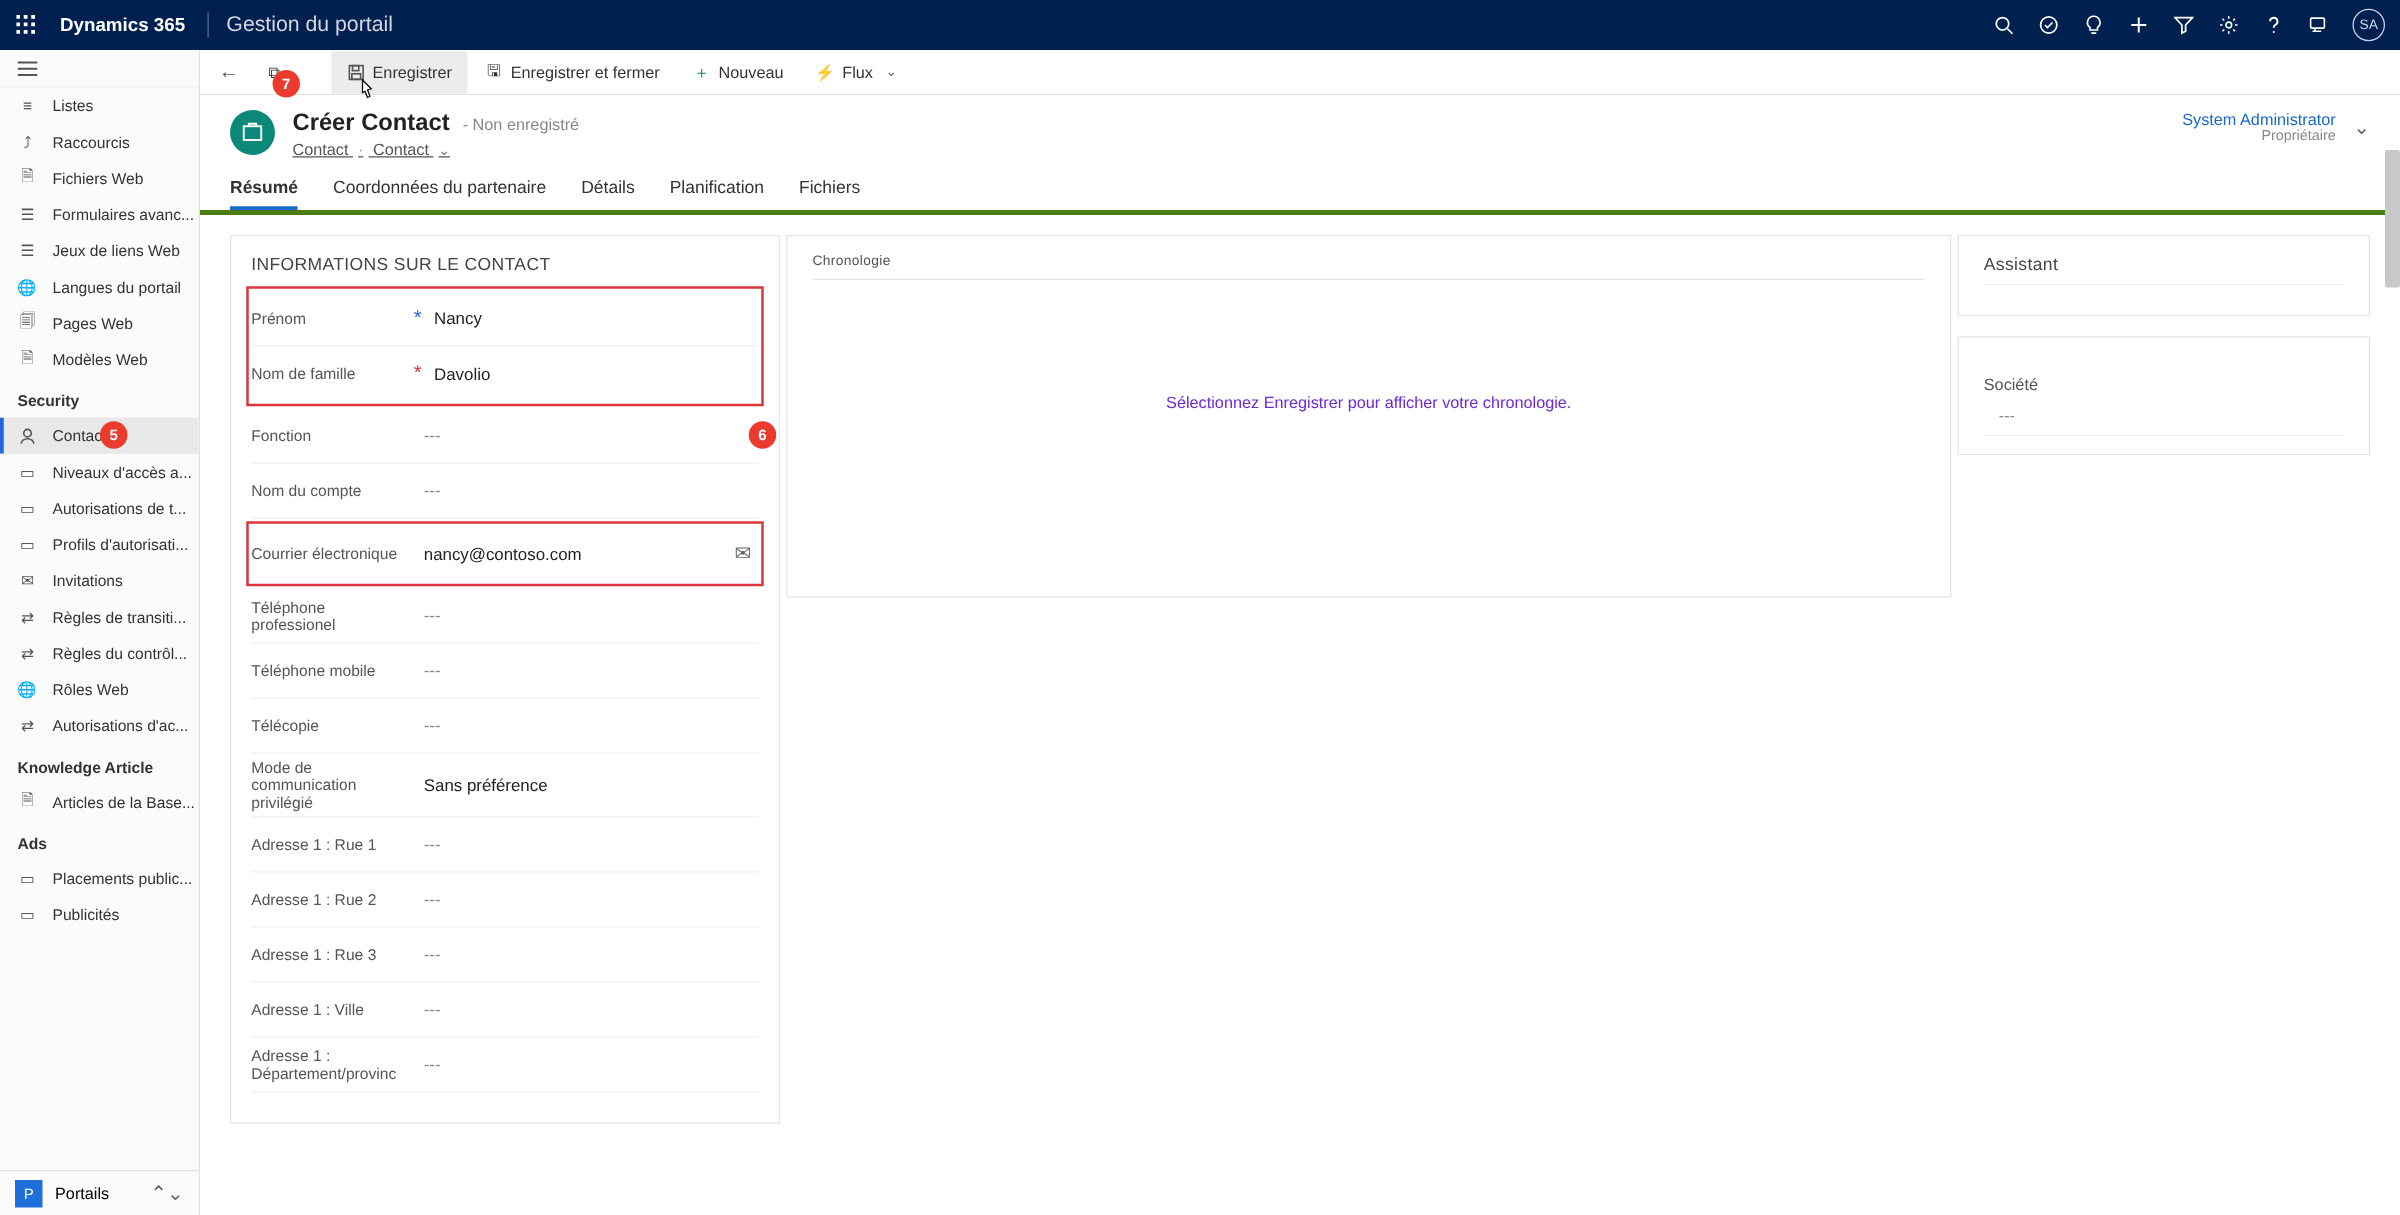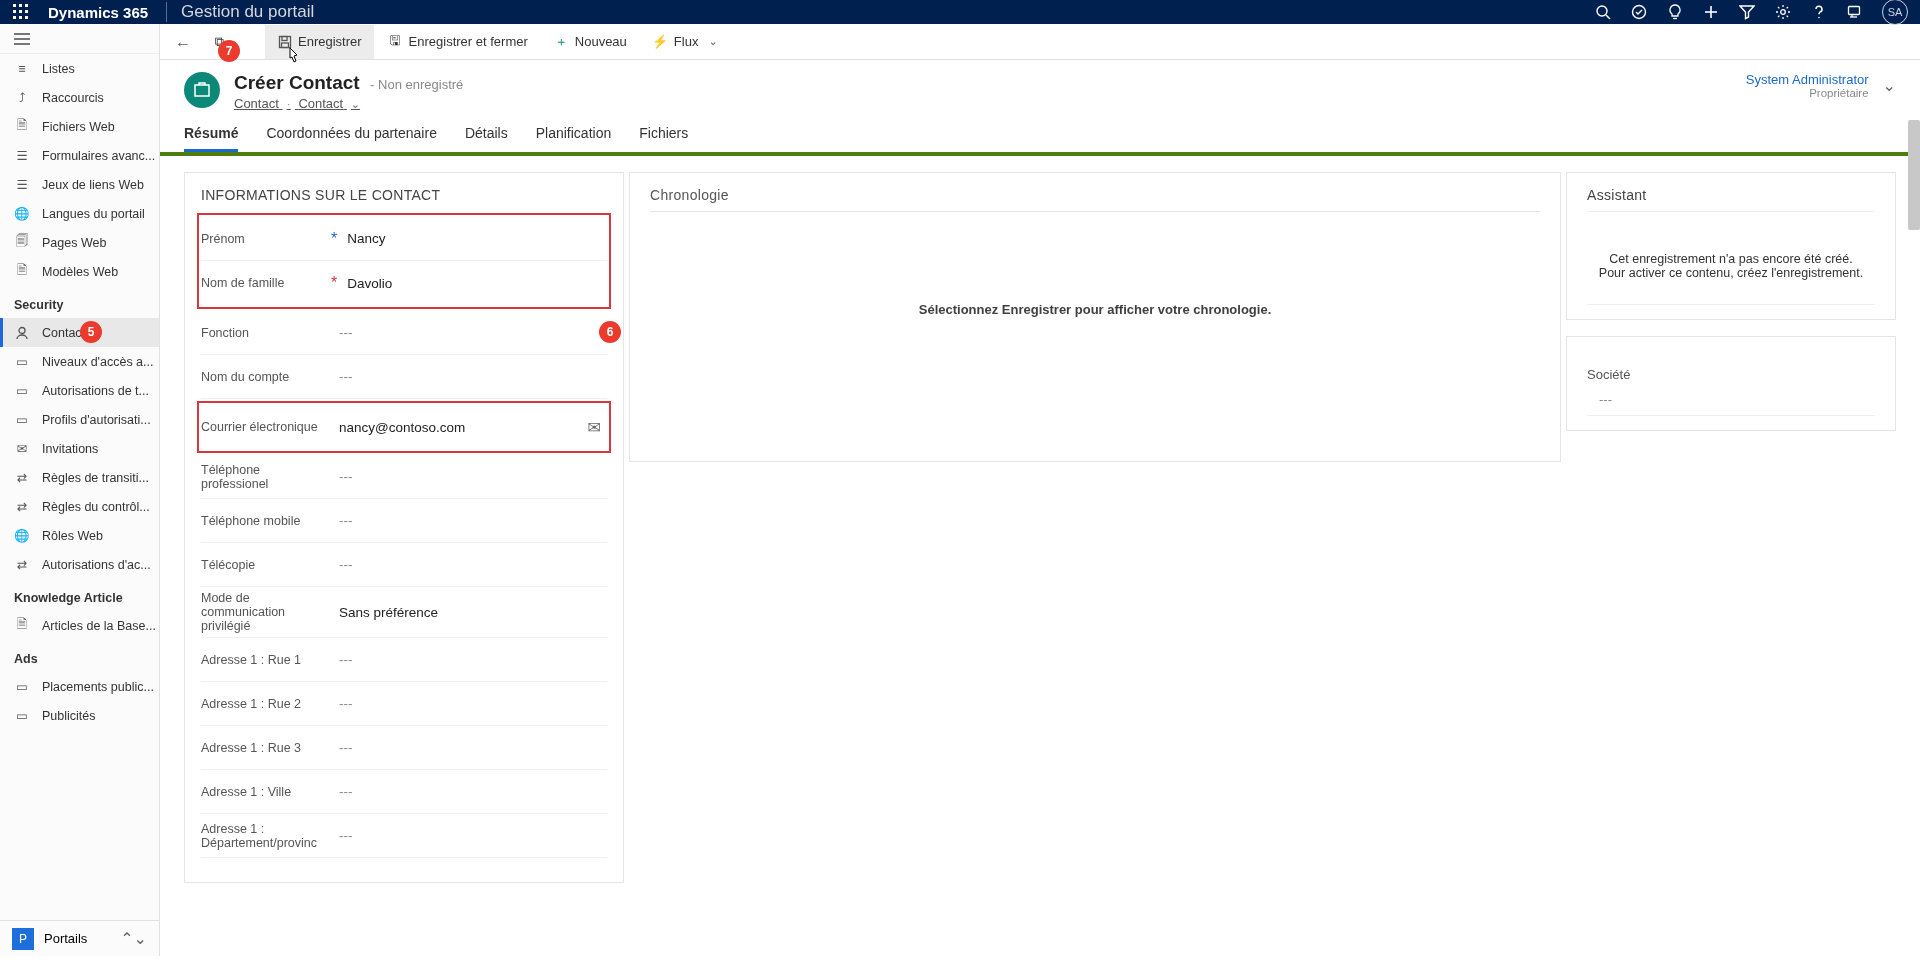--- a/index.html
+++ b/index.html
@@ -1,17 +1,17 @@
 <!DOCTYPE html>
 <html><head>
 <meta charset="utf-8">
 <style>
 * { box-sizing: border-box; margin: 0; padding: 0; font-family: "Segoe UI", Arial, sans-serif; }
 body { background: #fff; overflow: hidden; }
-.topbar { height: 24px; background: #002050; color: #fff; display: flex; align-items: center; padding: 0 12px; }
+.topbar { height: 40px; background: #002050; color: #fff; display: flex; align-items: center; padding: 0 12px; }
 .topbar .grid-icon { width: 18px; height: 18px; margin-right: 18px; cursor: pointer; display:inline-flex;align-items:center;justify-content:center;}
 .topbar .brand { font-weight: 600; font-size: 15px; margin-right: 18px; }
 .topbar .divider { width: 1px; height: 20px; background: rgba(255,255,255,0.35); margin-right: 14px; }
 .topbar .subtitle { font-size: 17px; color: #d6d6e0; }
 .topbar .right { margin-left: auto; display: flex; align-items: center; gap: 18px; }
 .topbar .right .icon { width: 18px; height: 18px; cursor: pointer; display:inline-flex;align-items:center;justify-content:center; color:#fff; }
 .topbar .avatar { width: 26px; height: 26px; border-radius: 50%; border: 1px solid #cfd3e6; display:flex;align-items:center;justify-content:center;font-size:11px;color:#cfd3e6; }
 .app { display: flex; height: calc(100vh - 40px); }
 .sidebar { width: 160px; border-right: 1px solid #e1e1e1; background: #fbfbfb; overflow-y: auto; position:relative; }
 .sidebar .toggle-row { height: 30px; display:flex; align-items:center; padding-left:14px; border-bottom:1px solid #eee;}
@@ -43,32 +43,32 @@
 .header-owner .sub { color:#888; font-size:11.5px; }
 .tabs { display:flex; gap:28px; margin-top:14px; }
 .tabs .tab { font-size:14px; color:#333; padding-bottom:8px; cursor:pointer; }
 .tabs .tab.active { font-weight:600; border-bottom:3px solid #1b69c9; }
 .content { flex:1; overflow:auto; padding:16px 24px; display:flex; gap:5px; align-items:flex-start; }
 .panel { background:#fff; border:1px solid #e5e5e5; }
 .panel.info { width:440px; padding:14px 16px 24px; }
 .panel.timeline { flex:1; min-width:400px; padding:14px 20px; height:290px; }
 .panel.right { width:330px; padding:14px 20px; }
 .panel h3 { font-size:14px; font-weight:400; color:#444; letter-spacing:.3px; margin-bottom:10px; }
-.panel.timeline h3 { font-size:14px; color:#555; border-bottom:1px solid #e5e5e5; padding-bottom:8px;}
+.panel.timeline h3 { font-size:11px; color:#555; border-bottom:1px solid #e5e5e5; padding-bottom:8px;}
 .field { display:flex; align-items:center; min-height:44px; border-bottom:1px solid #f0f0f0; padding:4px 0;}
 .field .label { width:128px; font-size:12.5px; color:#555; padding-right:6px;}
 .field .req { color:#2266dd; margin-left:2px;}
 .field .req.red { color:#d13438; }
 .field .value { flex:1; font-size:13.5px; color:#222; padding-left:10px;}
 .field .value.empty { color:#888; }
 .field .action-ic { color:#666; cursor:pointer; margin-right:6px;}
 .highlight-box { border:2.5px solid #d9363e; padding:2px 2px; margin:2px -4px; position:relative;}
 .timeline-body { text-align:center; padding-top:80px; }
 .timeline-body .t1 { font-size:16px; font-weight:600; color:#222; margin-bottom:14px; }
-.timeline-body .t2 { font-size:13px; color:#404040;font-weight:bold; }
+.timeline-body .t2 { font-size:13px; color:#6d28d9; }
 .assistant-note { font-size:12.5px; color:#333; text-align:center; padding:30px 10px 24px; border-bottom:1px solid #eee;}
 .societe .lab { font-size:13px; color:#555; margin-top:16px; margin-bottom:10px;}
 .societe .val { font-size:13px; color:#888; padding-left:12px; border-bottom:1px solid #eee; padding-bottom:8px;}
 .scroll-thumb { position:fixed; right:0; top:120px; width:12px; height:110px; background:#c8c8c8; border-radius:2px;}
 .chev { font-size:11px; color:#666; margin-left:4px;}
 svg { display:block; }
 </style>
 </head>
 <body>
 
@@ -406,21 +406,20 @@
       <div class="panel timeline">
         <h3>Chronologie</h3>
         <div class="timeline-body">
           <div class="t2">Sélectionnez Enregistrer pour afficher votre chronologie.</div>
         </div>
       </div>
 
       <div style="display:flex;flex-direction:column;gap:16px;">
         <div class="panel right">
           <h3 style="border-bottom:1px solid #eee;padding-bottom:8px;">Assistant</h3>
-          <div class="assistant-note">Cet enregistrement n'a pas encore été créé. Pour activer ce contenu, créez l'enregistrement.</div>
         </div>
         <div class="panel right societe">
           <div class="lab">Société</div>
           <div class="val">---</div>
         </div>
       </div>
     </div>
   </div>
 </div>
 

